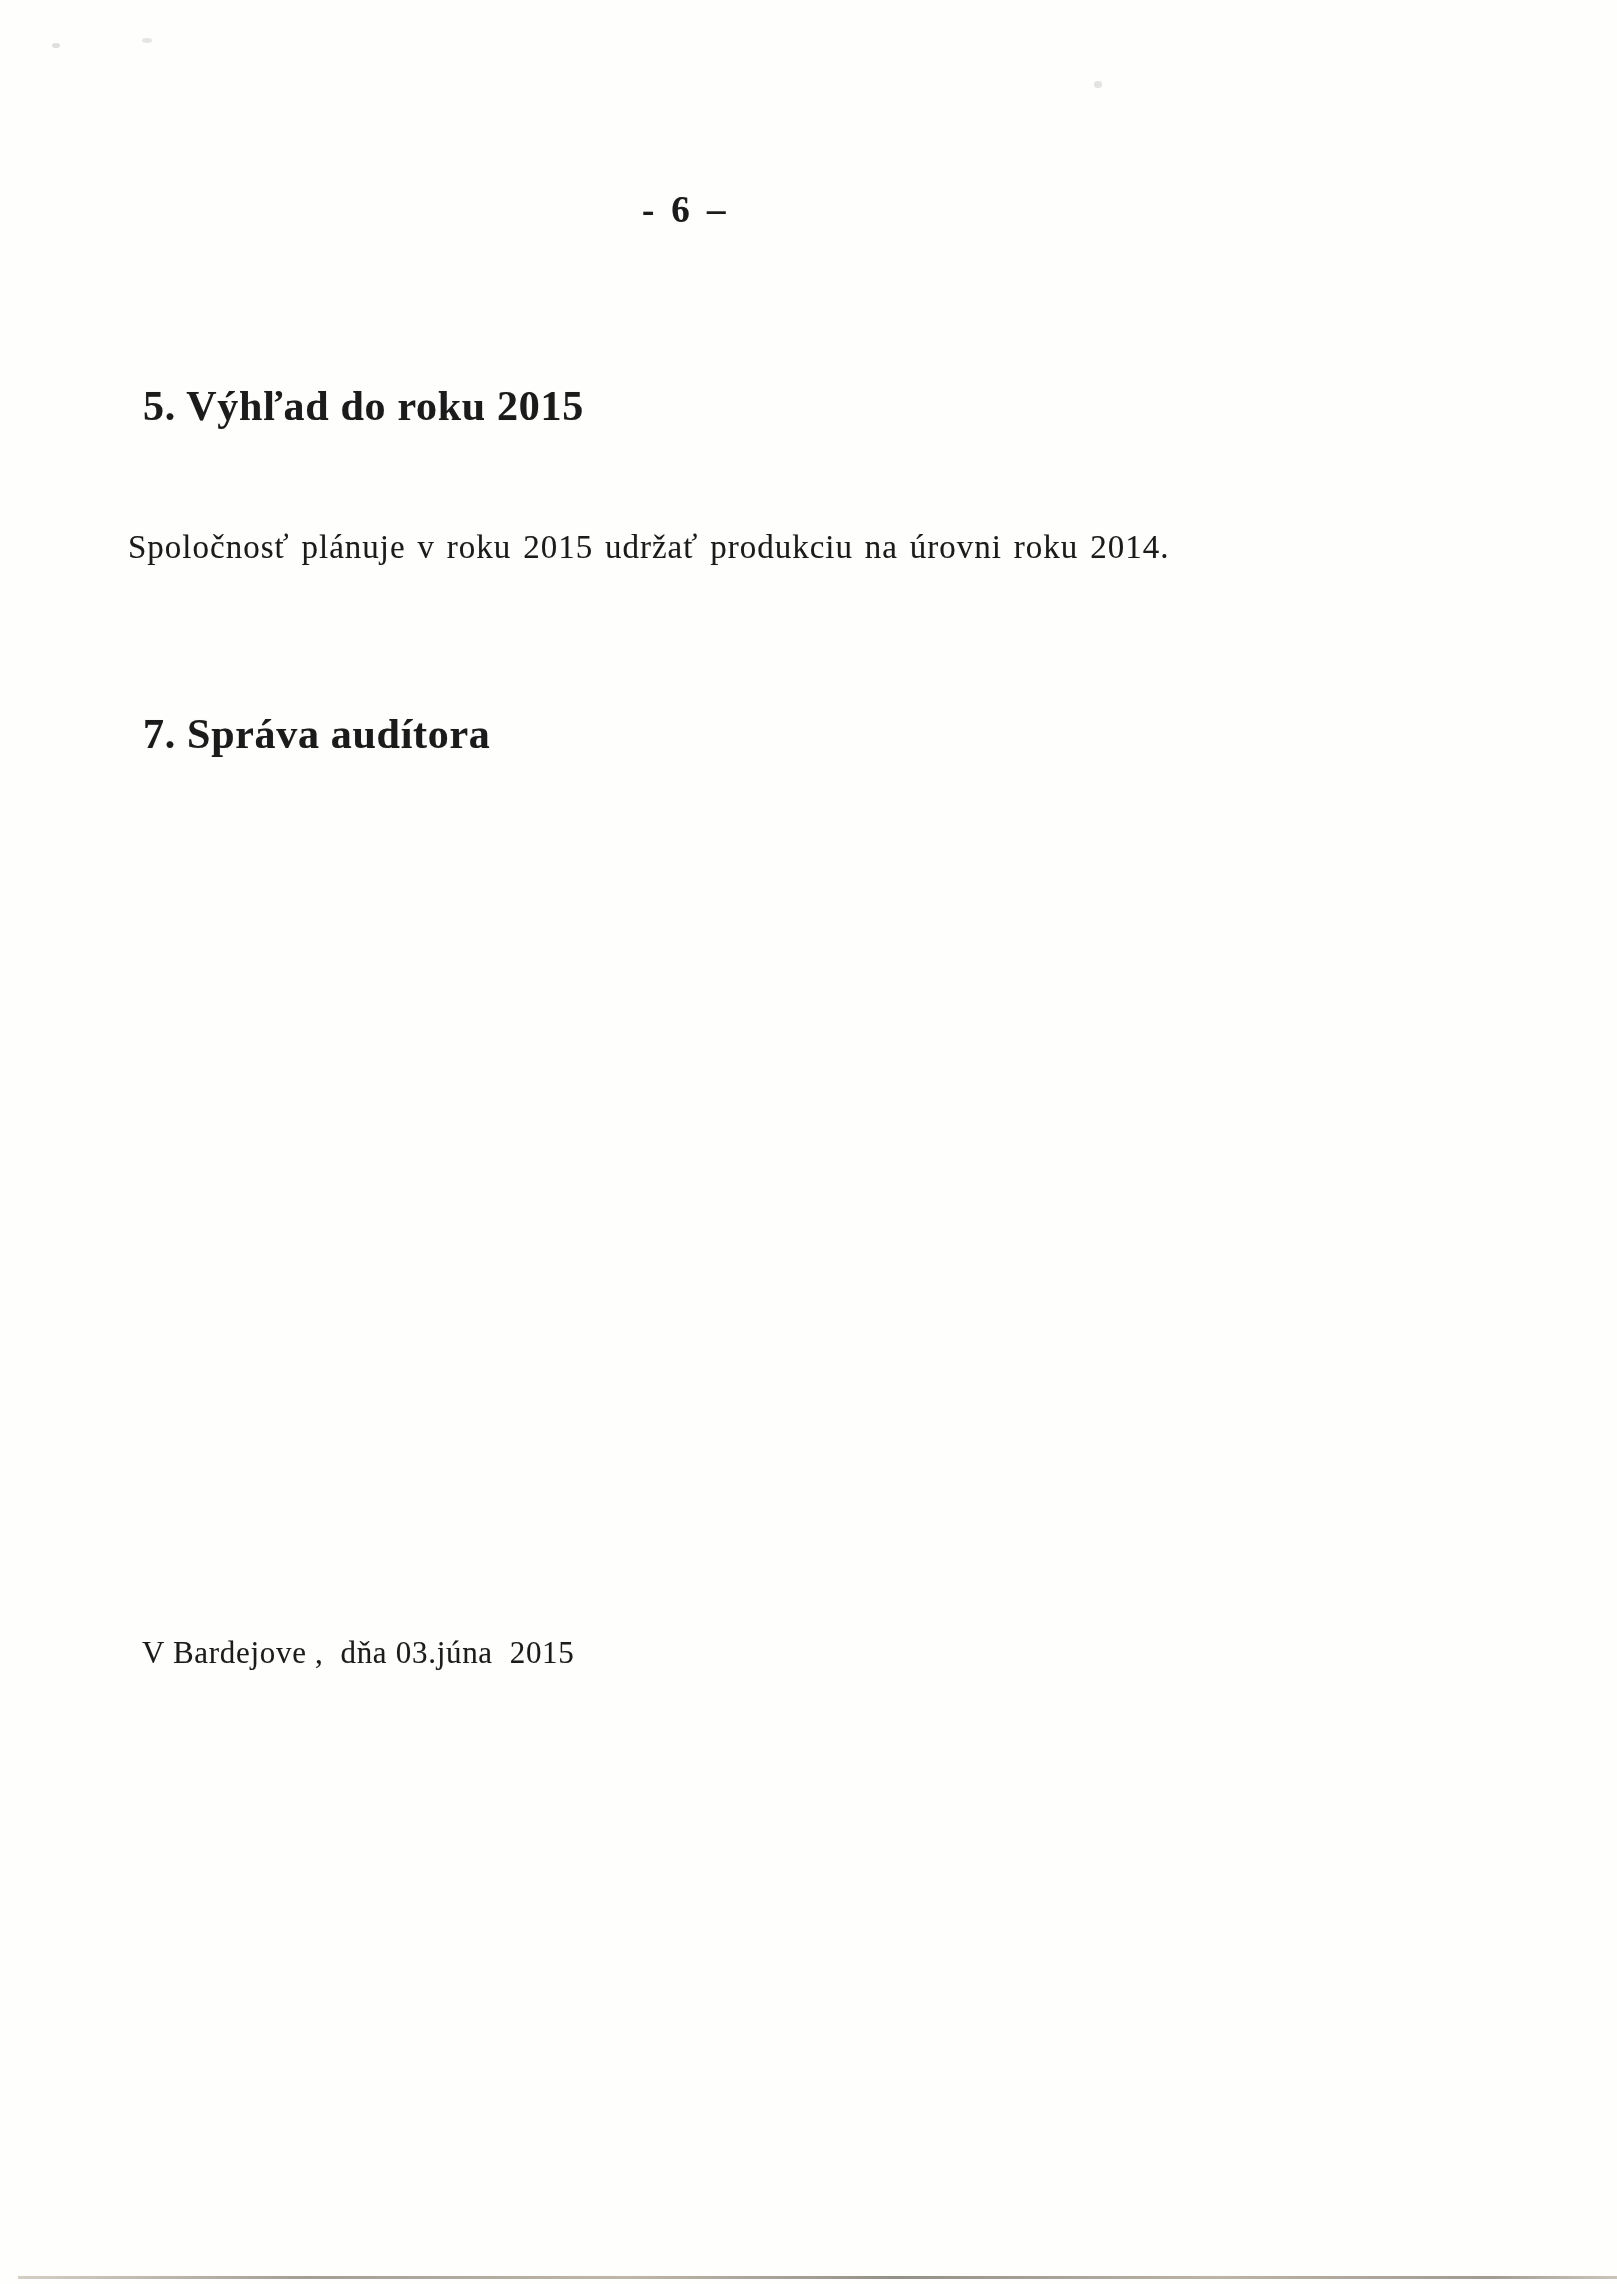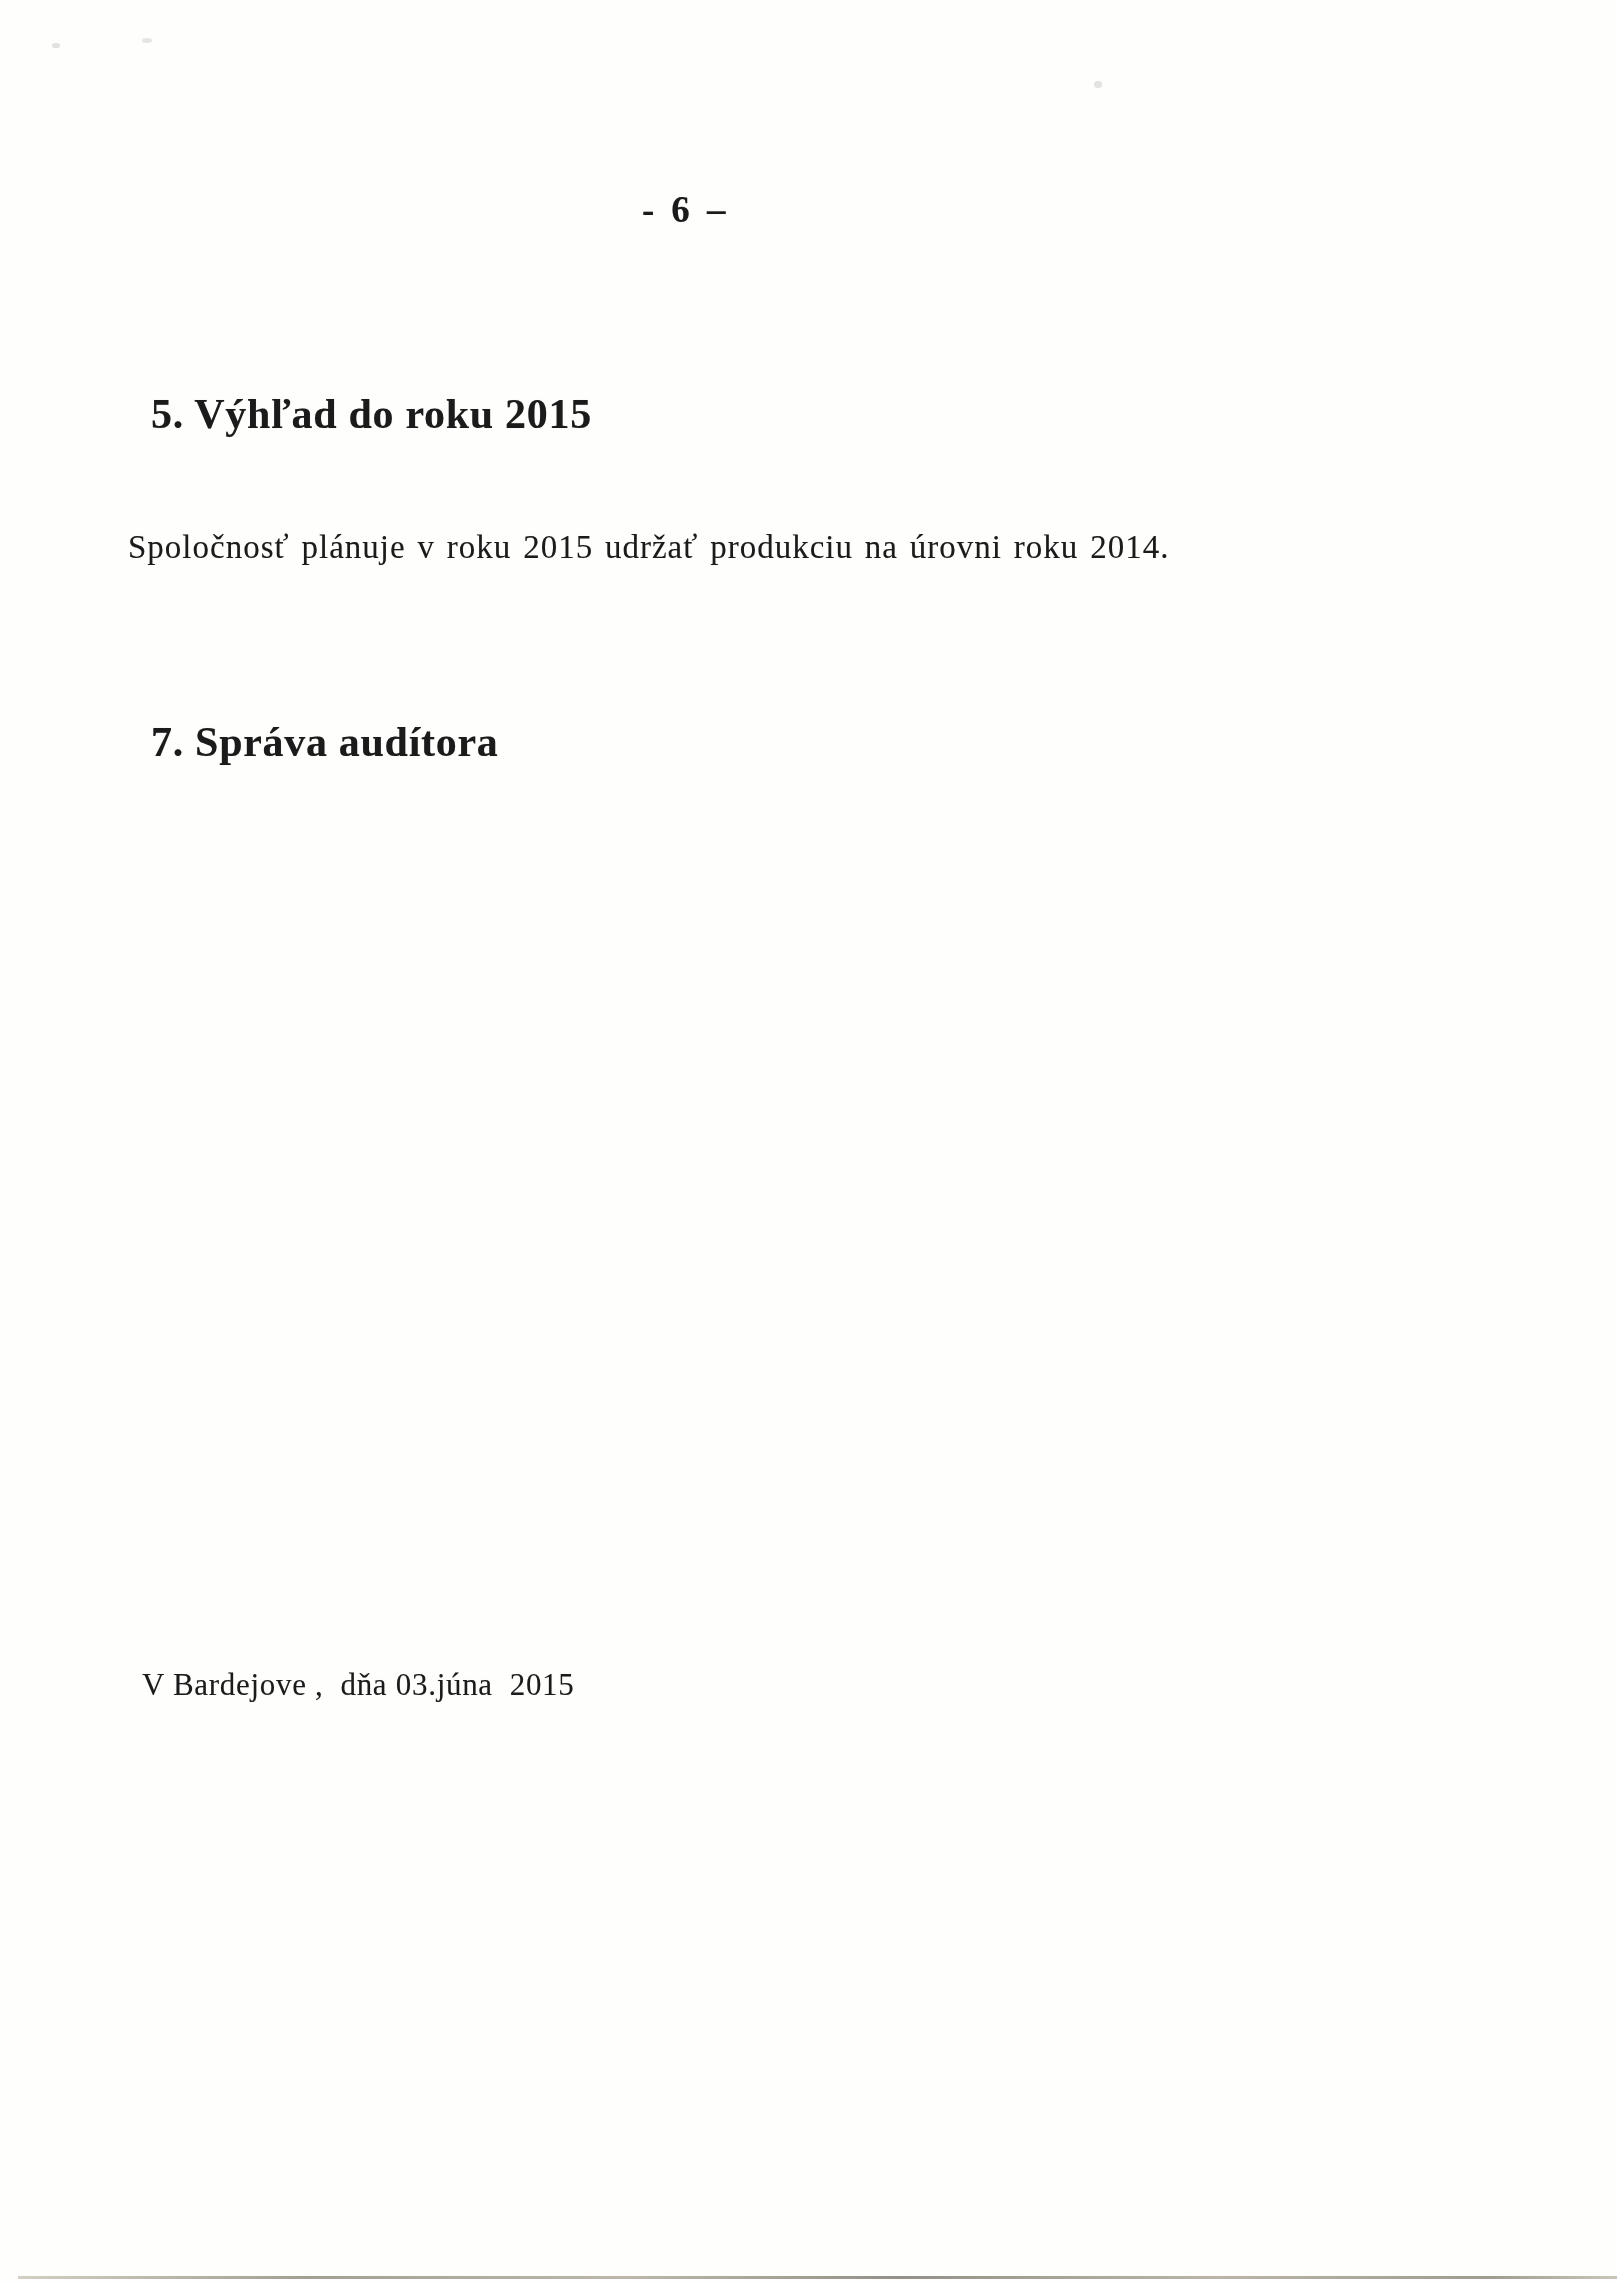--- a/index.html
+++ b/index.html
@@ -22,21 +22,21 @@
     top: 188px;
     font-size: 37px;
     font-weight: bold;
     letter-spacing: 3.9px;
     white-space: pre;
     text-shadow: 0 0 0.7px rgba(0,0,0,0.30);
   }
   .heading {
     position: absolute;
     left: 143px;
-    margin: 8px;
+    margin: 0;
     font-size: 42px;
     font-weight: bold;
     letter-spacing: 0.7px;
     white-space: pre;
     text-shadow: 0 0 0.7px rgba(0,0,0,0.35);
     font-family: Liberation Serif, serif;
   }
   .heading-outlook { top: 382px; }
   .heading-auditor { top: 710px; }
   .body-text {
@@ -52,21 +52,20 @@
     text-align: right;
   }
   .footer-line {
     position: absolute;
     left: 142px;
     top: 1635px;
     font-size: 31px;
     letter-spacing: 0.7px;
     white-space: pre;
     text-shadow: 0 0 0.7px rgba(0,0,0,0.25);
-    margin-top: 32px;
   }
   .scan-speck {
     position: absolute;
     background: #c7c7c7;
     border-radius: 50%;
   }
   .speck-1 { left: 52px;  top: 43px;  width: 7.8px; height: 4.6px; opacity: 0.55; }
   .speck-2 { left: 142px; top: 38px;  width: 10.4px; height: 5.2px; opacity: 0.45; }
   .speck-3 { left: 1094px; top: 81px; width: 7.8px; height: 6.5px; opacity: 0.5; }
   .bottom-scan-line {

